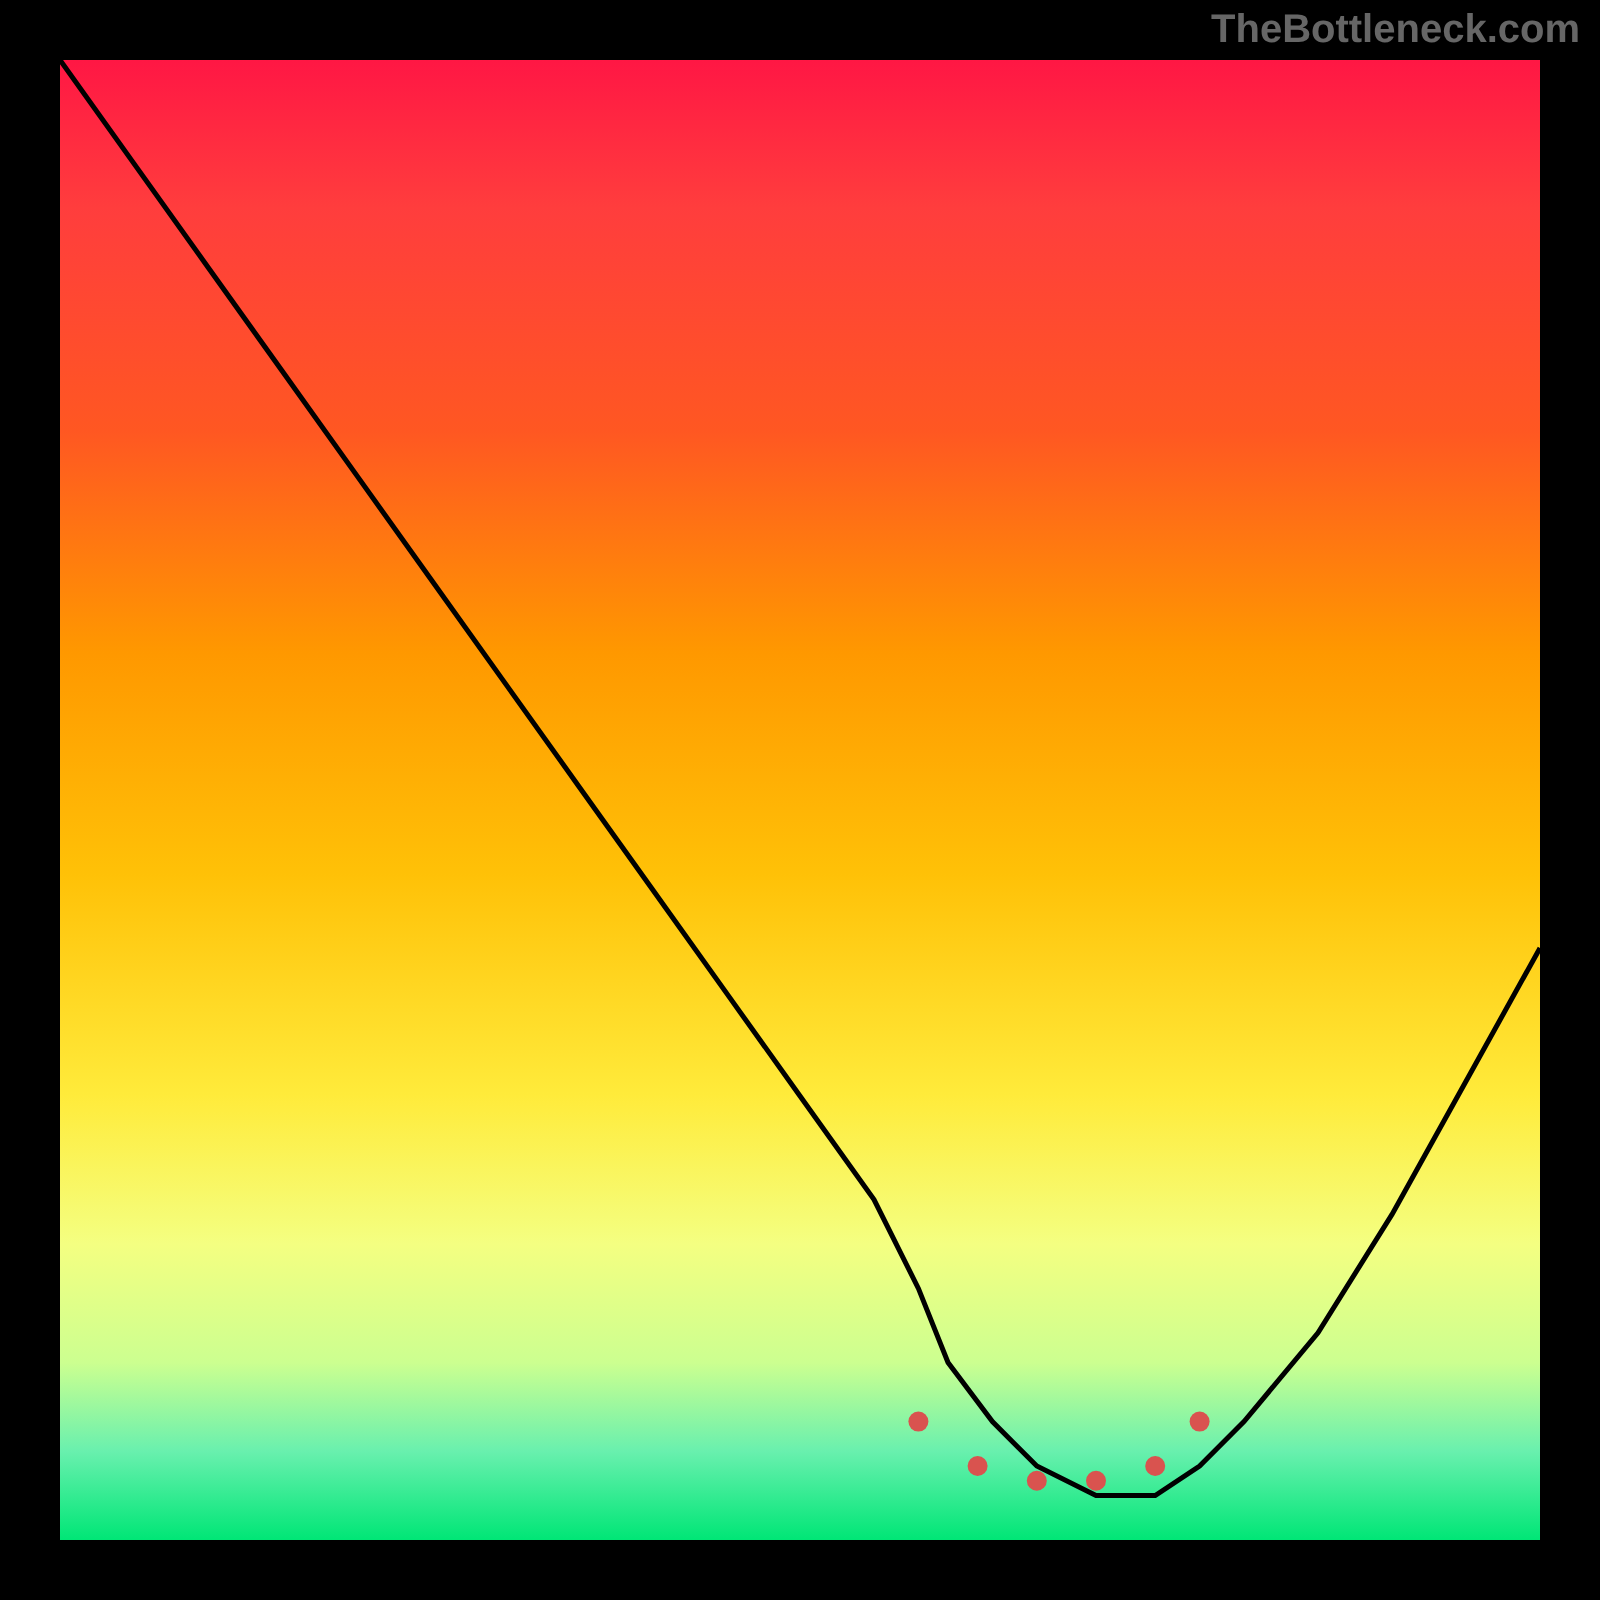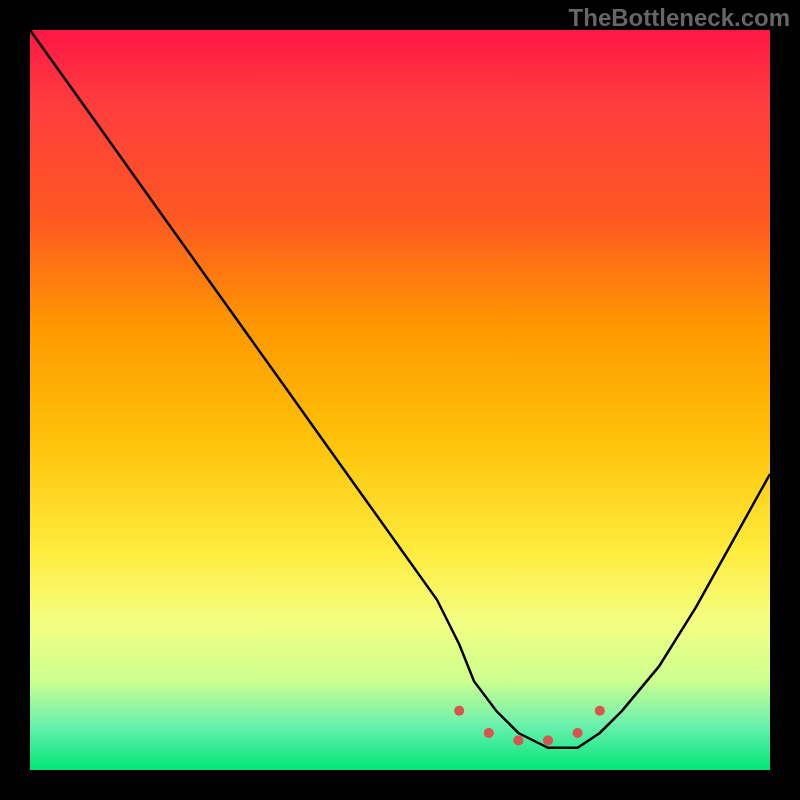--- a/index.html
+++ b/index.html
@@ -8,21 +8,21 @@
     height: 800px;
     background: #000;
     position: relative;
     font-family: Arial, sans-serif;
   }
   .watermark {
     position: absolute;
     top: 4px;
     right: 10px;
     color: #666;
-    font-size: 24px;
+    font-size: 20px;
     font-weight: bold;
     z-index: 10;
   }
   .plot-area {
     position: absolute;
     left: 30px;
     top: 30px;
     width: 740px;
     height: 740px;
     background: linear-gradient(to bottom,

